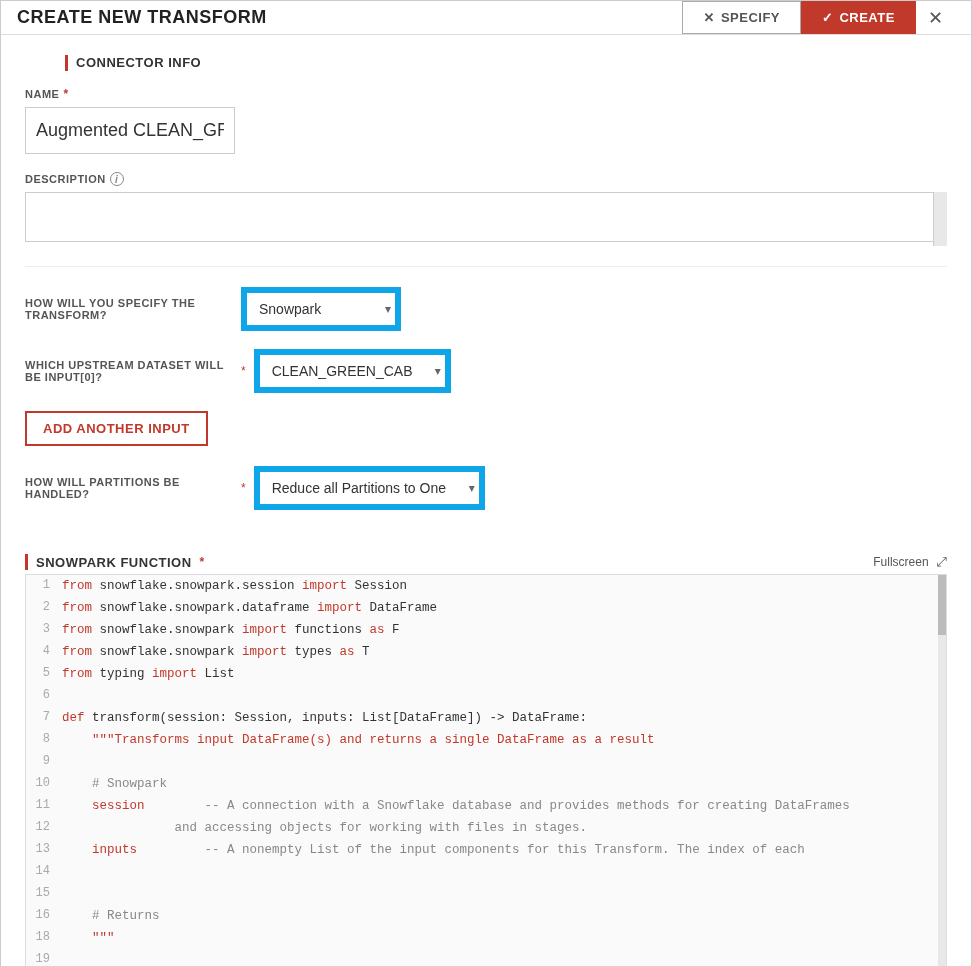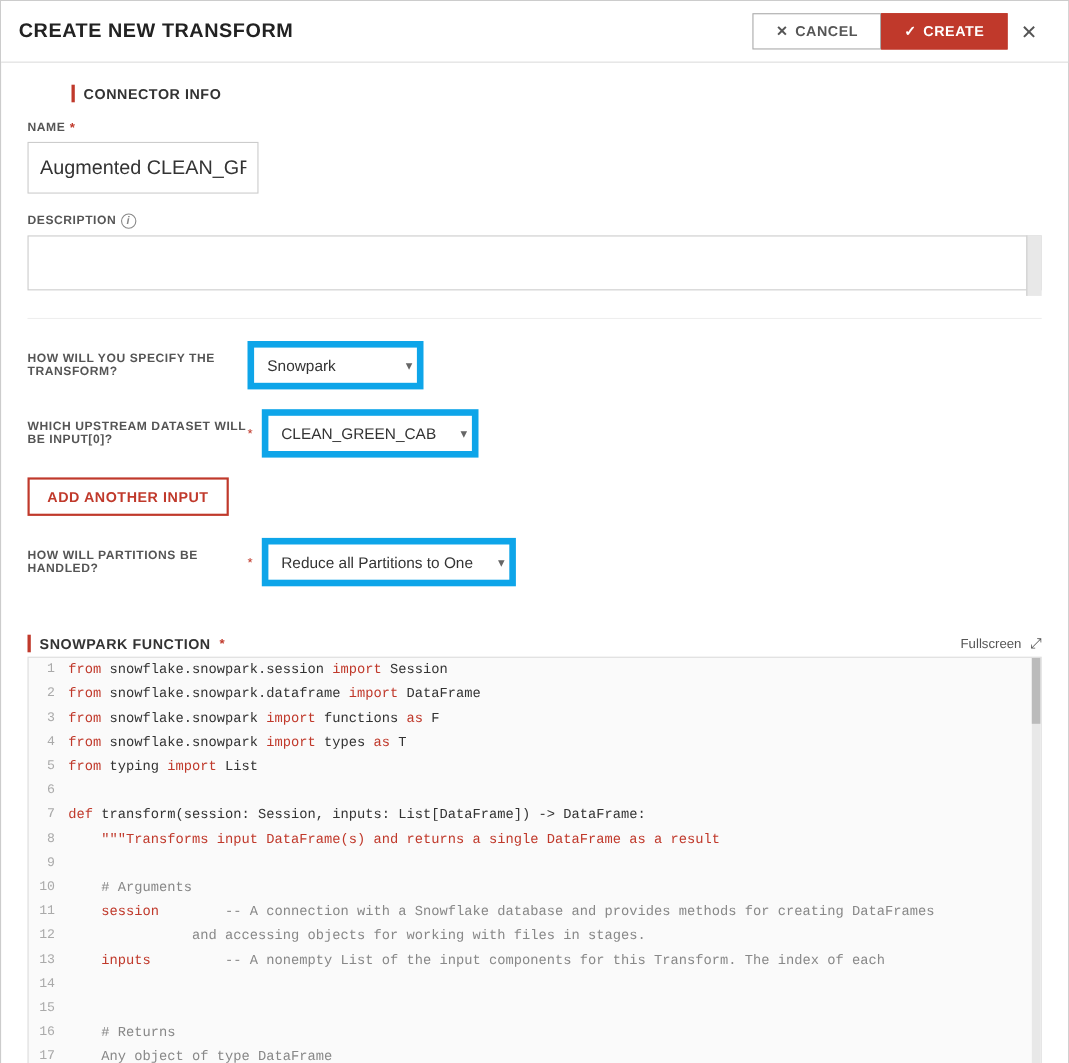--- a/index.html
+++ b/index.html
@@ -19,21 +19,21 @@
       display: flex;
       flex-direction: column;
     }
     .modal-header {
       display: flex;
       align-items: center;
       justify-content: space-between;
       padding: 0 16px;
       background: #fff;
       border-bottom: 1px solid #ddd;
-      height: 56px;
+      height: 34px;
       flex-shrink: 0;
     }
     .modal-title {
       font-size: 18px;
       font-weight: 700;
       color: #222;
       letter-spacing: 0.5px;
     }
     .header-actions {
       display: flex;
@@ -74,21 +74,21 @@
       cursor: pointer;
       padding: 8px 12px;
     }
     .modal-body {
       padding: 20px 24px;
       overflow-y: auto;
       flex: 1;
     }
     .section-label {
       display: flex;
-      align-items: center;
+      align-items: flex-start;
       gap: 8px;
       font-size: 13px;
       font-weight: 700;
       color: #333;
       margin-bottom: 16px;
       letter-spacing: 0.5px;
       padding-left: 40px;
     }
     .section-label::before {
       content: '';
@@ -148,20 +148,21 @@
     }
     .divider {
       border: none;
       border-top: 1px solid #eee;
       margin: 20px 0;
     }
     .form-row {
       display: flex;
       align-items: flex-start;
       margin-bottom: 18px;
+      gap: 16px;
       justify-content: flex-end;
     }
     .form-row-label {
       width: 200px;
       flex-shrink: 0;
       font-size: 11px;
       font-weight: 700;
       color: #555;
       letter-spacing: 0.5px;
       padding-top: 10px;
@@ -312,21 +313,21 @@
 </head>
 <body>
 
 <div class="modal">
 
   <div class="modal-header">
     <span class="modal-title">CREATE NEW TRANSFORM</span>
     <div class="header-actions">
       <button class="btn-cancel">
         <span>✕</span>
-        <span>CANCEL</span>
+        <span>SPECIFY</span>
       </button>
       <button class="btn-create">
         <span>✓</span>
         <span>CREATE</span>
       </button>
       <button class="btn-close">✕</button>
     </div>
   </div>
 
   <div class="modal-body">
@@ -452,21 +453,21 @@
           <div class="code-line">
             <span class="line-num">8</span>
             <span class="line-content"><span class="fn">    </span><span class="str">"""Transforms input DataFrame(s) and returns a single DataFrame as a result</span></span>
           </div>
           <div class="code-line">
             <span class="line-num">9</span>
             <span class="line-content"><span class="fn"></span></span>
           </div>
           <div class="code-line">
             <span class="line-num">10</span>
-            <span class="line-content"><span class="fn">    </span><span class="cm"># Arguments</span></span>
+            <span class="line-content"><span class="fn">    </span><span class="cm"># Snowpark</span></span>
           </div>
           <div class="code-line">
             <span class="line-num">11</span>
             <span class="line-content"><span class="fn">    </span><span class="str">session</span><span class="fn">        </span><span class="cm">-- A connection with a Snowflake database and provides methods for creating DataFrames</span></span>
           </div>
           <div class="code-line">
             <span class="line-num">12</span>
             <span class="line-content"><span class="fn">               </span><span class="cm">and accessing objects for working with files in stages.</span></span>
           </div>
           <div class="code-line">
@@ -477,24 +478,20 @@
             <span class="line-num">14</span>
             <span class="line-content"><span class="fn">               </span></span>
           </div>
           <div class="code-line">
             <span class="line-num">15</span>
             <span class="line-content"><span class="fn"></span></span>
           </div>
           <div class="code-line">
             <span class="line-num">16</span>
             <span class="line-content"><span class="fn">    </span><span class="cm"># Returns</span></span>
-          </div>
-          <div class="code-line">
-            <span class="line-num">17</span>
-            <span class="line-content"><span class="fn">    </span><span class="cm">Any object of type DataFrame</span></span>
           </div>
           <div class="code-line">
             <span class="line-num">18</span>
             <span class="line-content"><span class="fn">    </span><span class="str">"""</span></span>
           </div>
           <div class="code-line">
             <span class="line-num">19</span>
             <span class="line-content"><span class="fn"></span></span>
           </div>
         </div>

